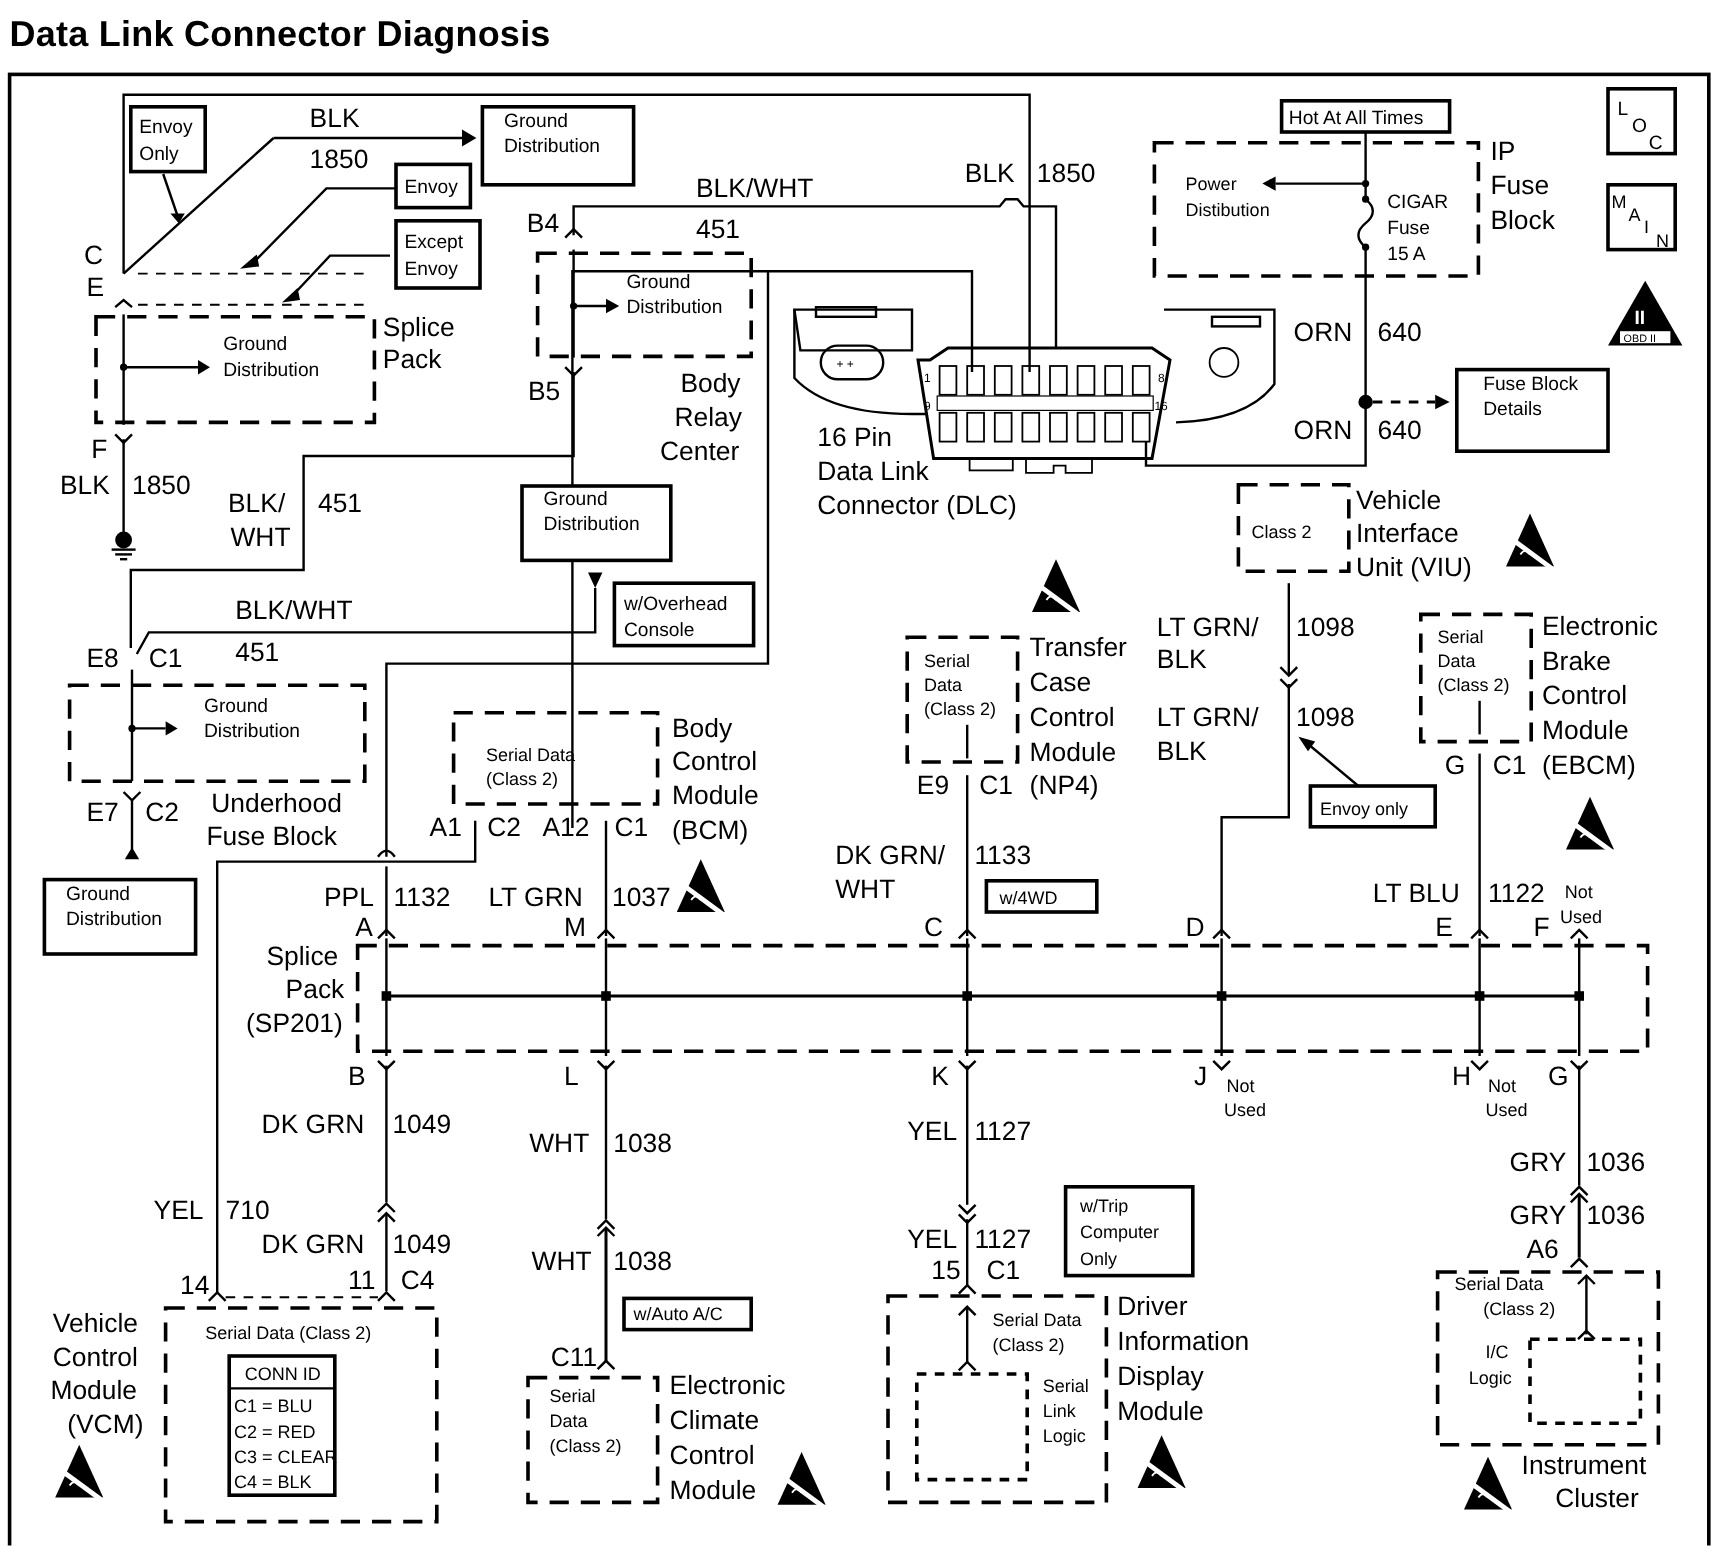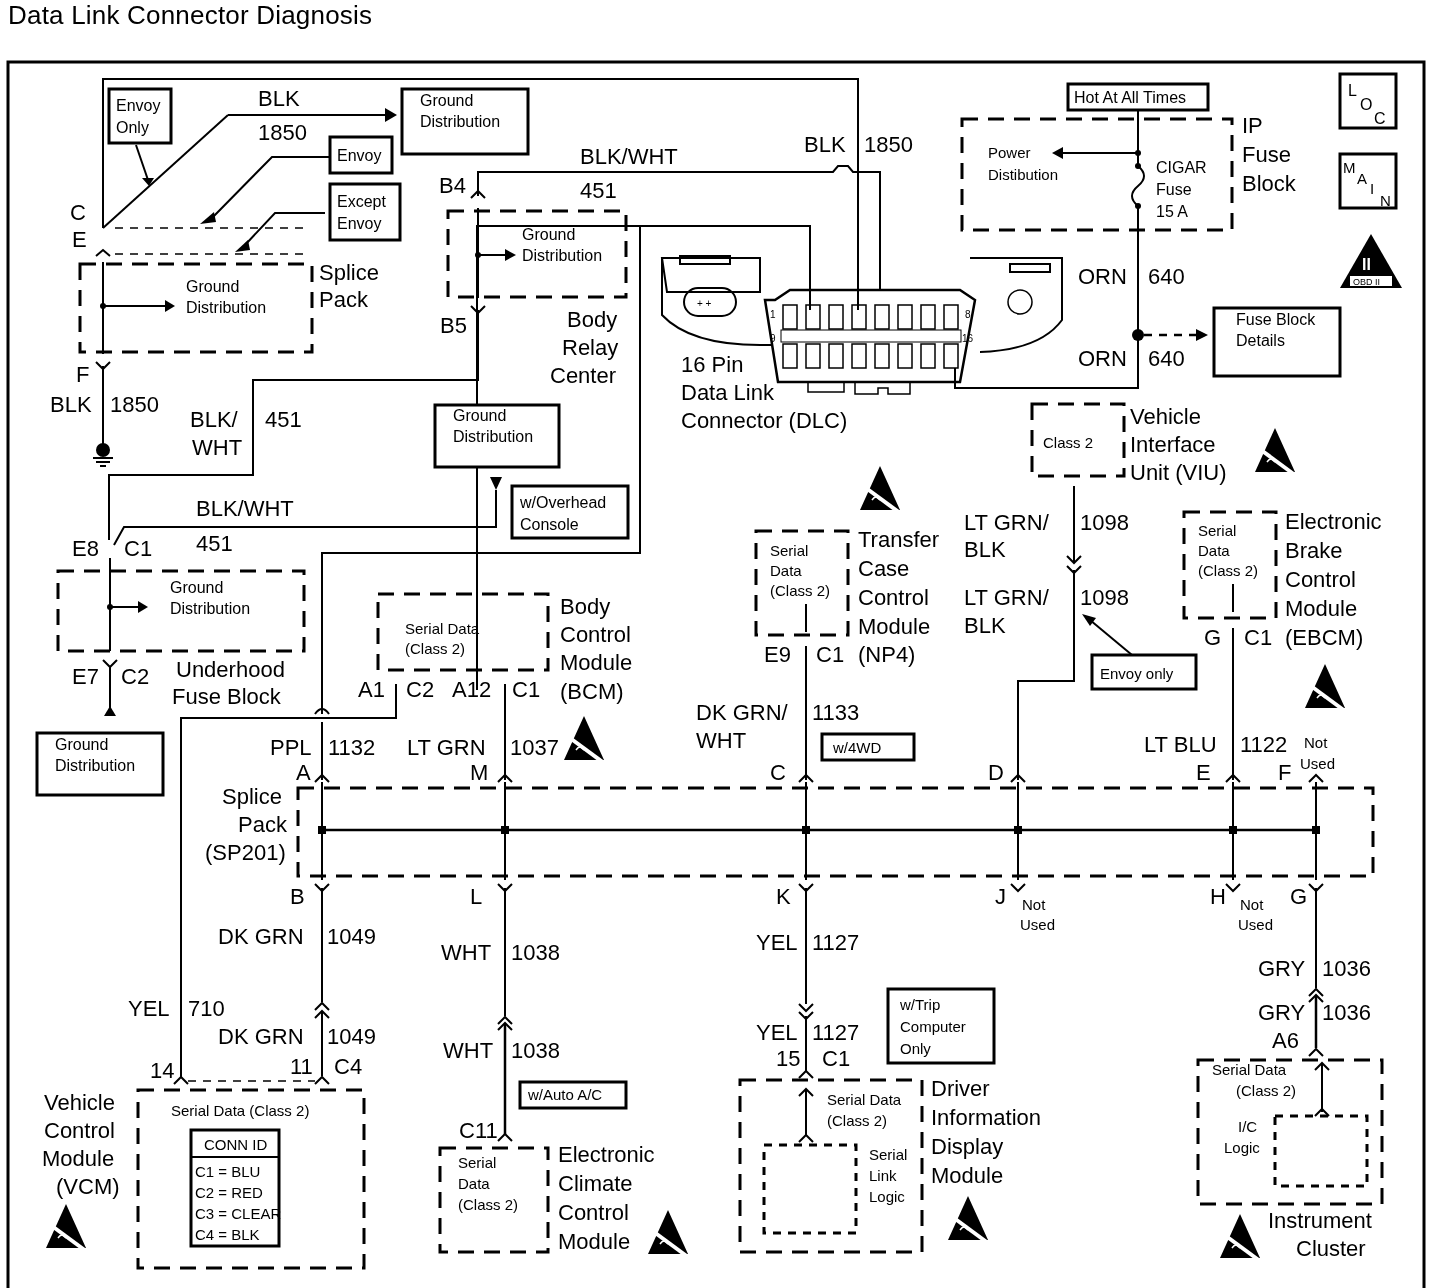--- a/index.html
+++ b/index.html
@@ -1,17 +1,17 @@
 <!DOCTYPE html>
 <html><head>
 <meta charset="utf-8">
 <style>
   html, body { margin:0; padding:0; background:#ffffff; }
   body { width:1440px; height:1288px; position:relative; overflow:hidden; font-family:"Liberation Sans", sans-serif; color:#000; }
-  #title { position:absolute; left:8px; top:0; font-size:26px; font-weight:normal; letter-spacing:0.2px; }
+  #title { position:absolute; left:8px; top:12px; font-size:30px; font-weight:bold; letter-spacing:0.2px; }
   svg#diagram { position:absolute; left:0; top:0; }
   svg text { font-family:"Liberation Sans", sans-serif; fill:#000; }
   .lbl { font-size:22px; }
   .sm { font-size:16px; }
   .xs { font-size:15px; }
   .wire { stroke:#000; stroke-width:2; fill:none; }
   .thick { stroke:#000; stroke-width:2.5; fill:none; }
   .dash { stroke:#000; stroke-width:3; fill:none; stroke-dasharray:16 10; }
   .dashthin { stroke:#000; stroke-width:1.6; fill:none; stroke-dasharray:8 7; }
   .box { stroke:#000; stroke-width:3; fill:#fff; }

